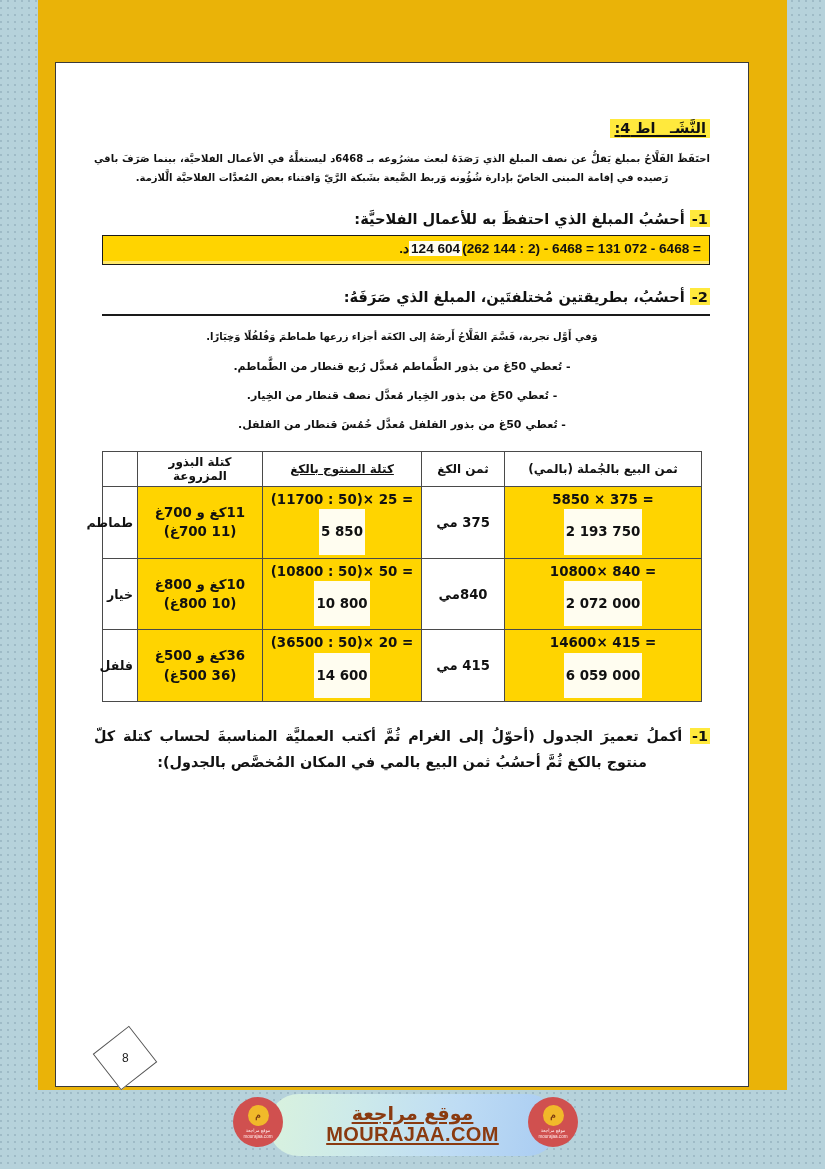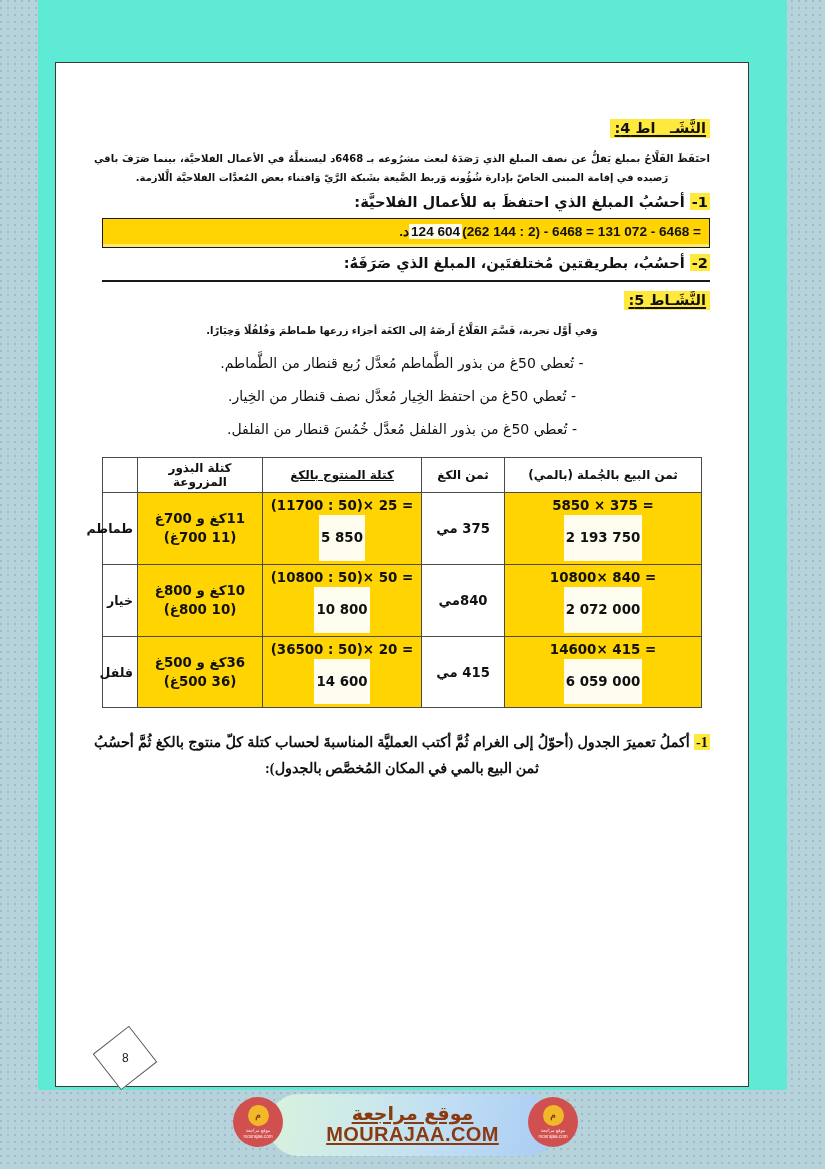--- a/index.html
+++ b/index.html
@@ -24,21 +24,21 @@
     background-size: 7px 7px;
   }
 
   
   .sheet {
     position: absolute;
     left: 38px;
     top: 0;
     width: 749px;
     height: 1090px;
-    background: #5eead4;
+    background: #eab308;
   }
 
   
   .frame {
     position: absolute;
     left: 17px;
     top: 62px;
     width: 694px;
     height: 1025px;
     border: 1.6px solid #3a3a3a;
@@ -165,21 +165,21 @@
     text-align: justify;
     text-align-last: center;
     margin: 12px 0 0 0;
     font-family: "DejaVu Sans", "Liberation Sans", sans-serif;
     font-weight: 600;
   }
 
   .qline {
     font-size: 14.6px;
     line-height: 1.6;
-    margin: 3px 0 5px 0;
+    margin: 20px 0 5px 0;
     font-weight: 600;
     text-align: right;
   }
   .qnum {
     background: #ffe93d;
     font-weight: 700;
     padding: 0 2px;
   }
 
   
@@ -205,23 +205,23 @@
     border-top: 2px solid #fff3a8;
   }
   .ansbox.single .ansline { border-bottom: 3px solid #ffe96a; }
   .hl {
     background: #fffdf0;
     padding: 0 2px;
   }
   .ltr { direction: ltr; unicode-bidi: bidi-override; display: inline-block; }
 
   .dash-line {
-    font-size: 14px;
+    font-size: 11px;
     line-height: 1.35;
-    font-weight: 400;
+    font-weight: 700;
     margin: 14px 0 0 0;
     text-align: center;
   }
 
   
   .tbl-wrap {
     margin: 18px auto 0 auto;
     width: 600px;
   }
   table.grid {
@@ -272,21 +272,20 @@
   .col-c { width: 150px; text-decoration: underline; }
   .col-d { width: 116px; margin-top: 11px; }
 
   .final-q {
     font-size: 14.4px;
     line-height: 1.75;
     font-weight: 600;
     margin-top: 22px;
     text-align: justify;
     text-align-last: center;
-    font-family: Liberation Serif, serif;
   }
 
   
   .pagenum {
     position: absolute;
     left: 64px;
     top: 1035px;
     width: 44px;
     height: 44px;
     border: 1.4px solid #555;
@@ -352,28 +351,25 @@
     </div>
 
     <div class="qline">
       <span class="qnum">2-</span>
       <span>أحسُبُ، بطريقتين مُختلفتَين، المبلغ الذي صَرَفَهُ:</span>
     </div>
 
     <div class="ansbox">
     </div>
 
-    <div class="title-row" style="margin-top:8px">
-      <span class="act-title">النَّشَـاط 5:</span>
-    </div>
 
     <p class="para">وَفي أَوَّل تجربة، قَسَّمَ الفَلَّاحُ أَرضَهُ إلى الكغَة أجزاء زرعها طماطمَ وَفُلفُلًا وَخِيَارًا.</p>
 
     <p class="dash-line">- تُعطي 50غ من بذور الطَّماطم مُعدَّل رُبع قنطار من الطَّماطم.</p>
-    <p class="dash-line">- تُعطي 50غ من احتفظ الخِيار مُعدَّل نصف قنطار من الخِيار.</p>
+    <p class="dash-line">- تُعطي 50غ من بذور الخِيار مُعدَّل نصف قنطار من الخِيار.</p>
     <p class="dash-line">- تُعطي 50غ من بذور الفلفل مُعدَّل خُمُسَ قنطار من الفلفل.</p>
 
     <div class="tbl-wrap">
       <table class="grid">
         <thead>
           <tr>
             <th class="col-a">ثمن البيع بالجُملة (بالمي)</th>
             <th class="col-b">ثمن الكغ</th>
             <th class="col-c">كتلة المنتوج بالكغ</th>
             <th class="col-d">كتلة البذور المزروعة</th>

